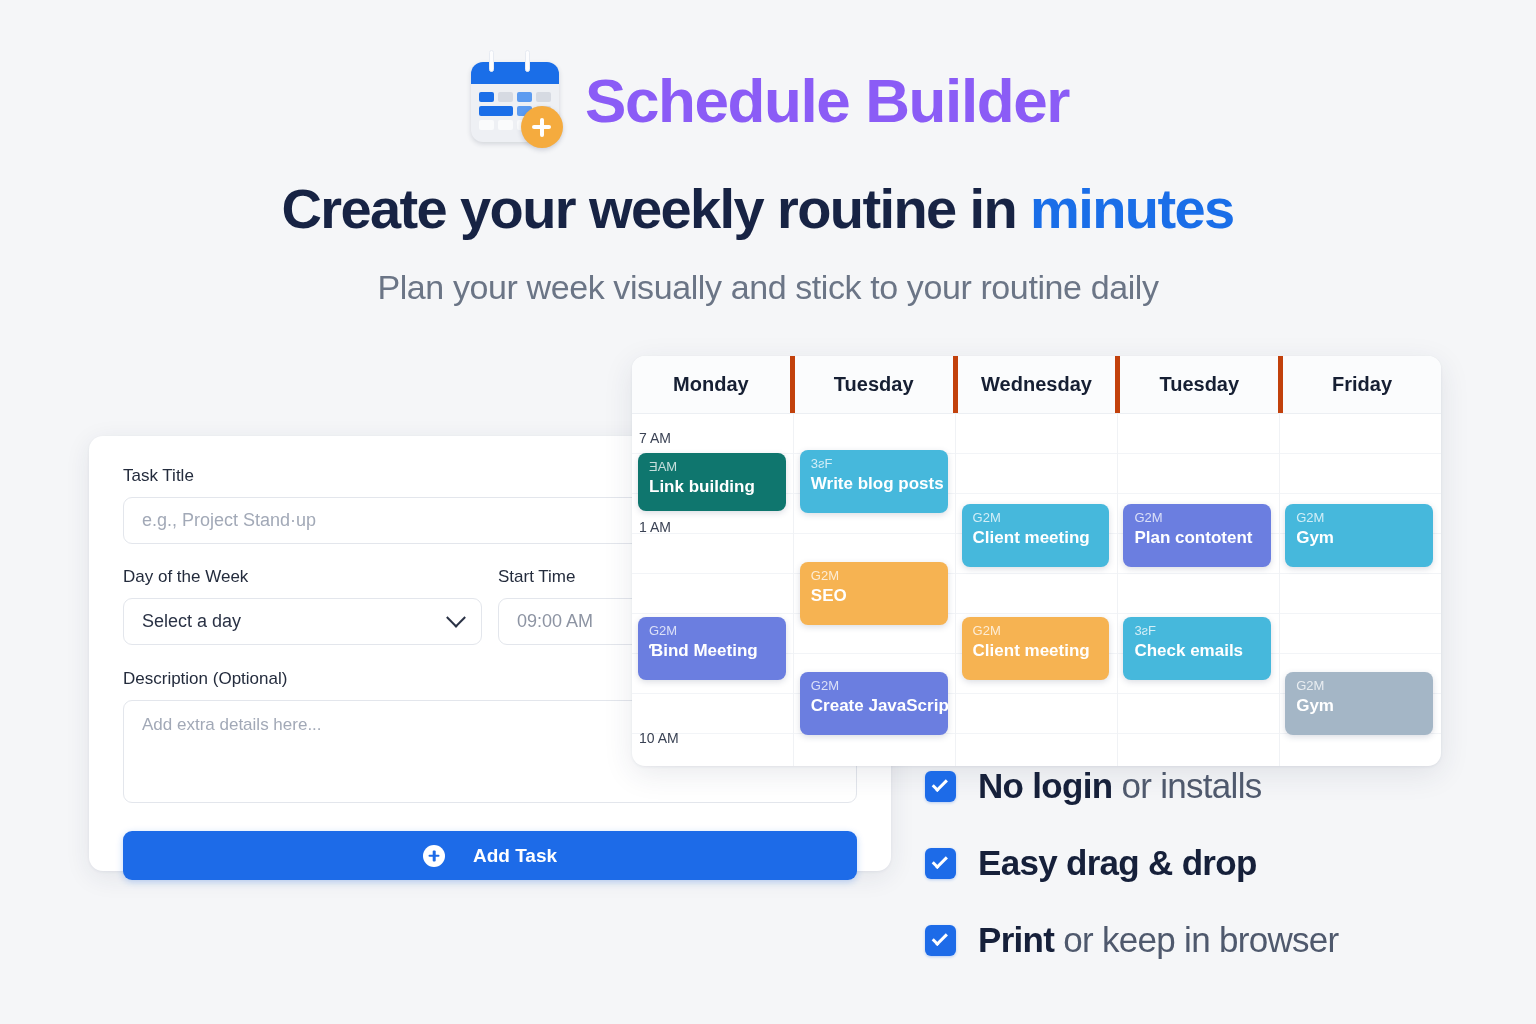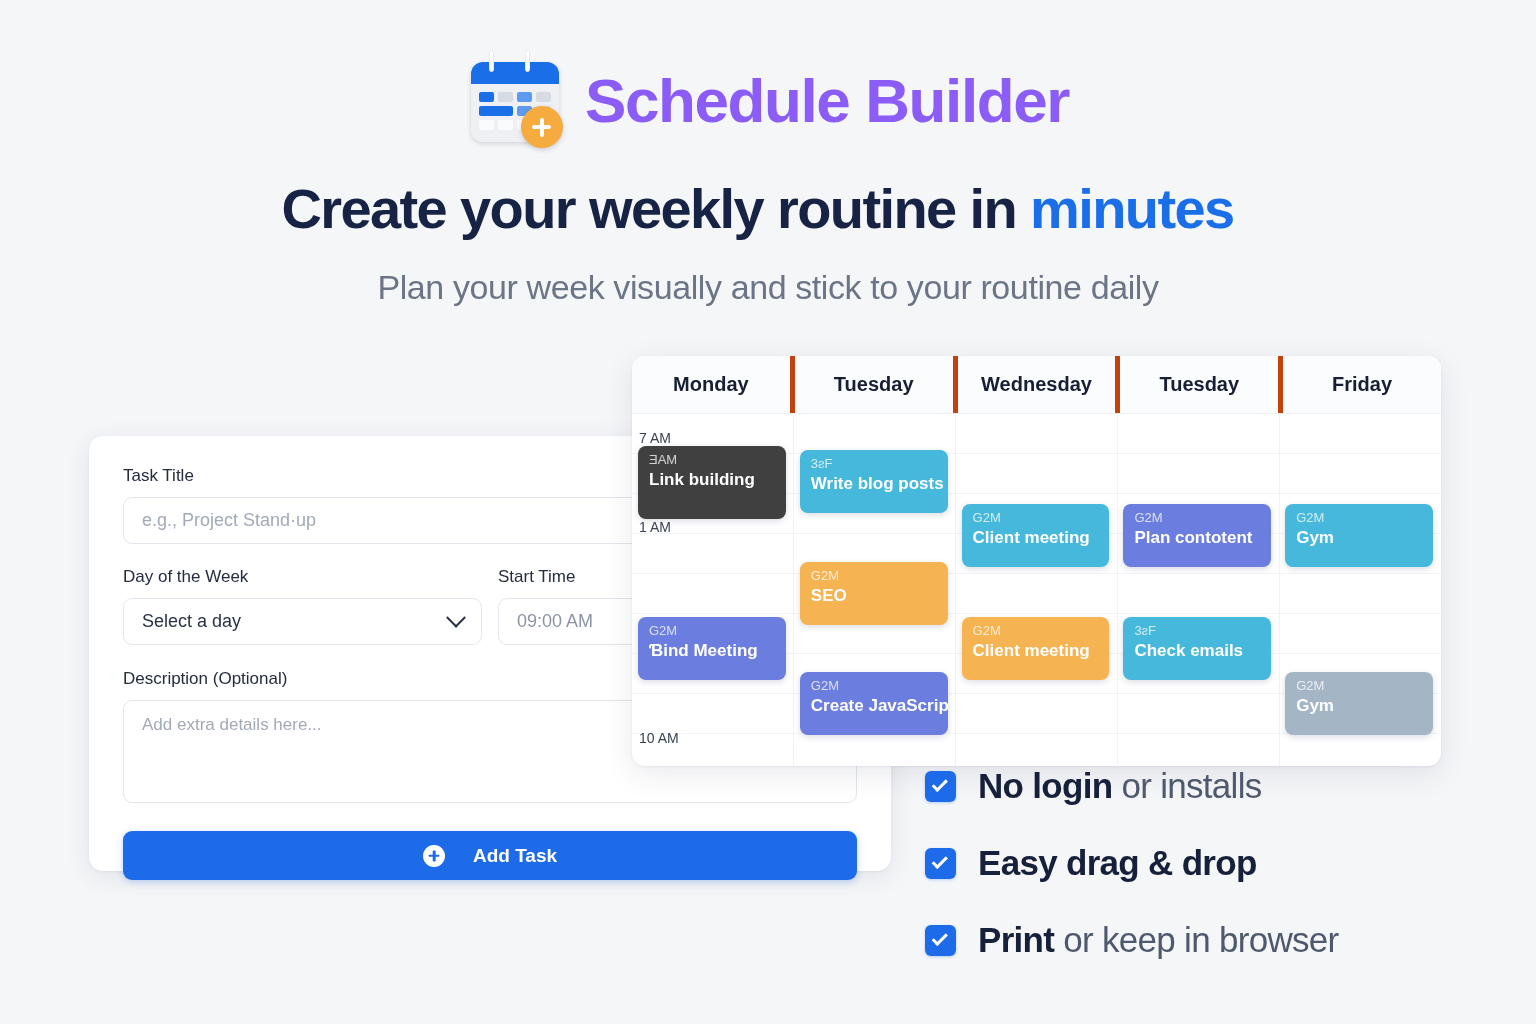--- a/index.html
+++ b/index.html
@@ -417,21 +417,21 @@
         <div class="gcol"></div>
         <div class="gcol"></div>
       </div>
     <div class="hour-labels" id="hour-labels">
         <div class="hour-label" style="top: 16px;">7 AM</div>
         <div class="hour-label" style="top: 96px; margin-top: 9px;">1 AM</div>
         <div class="hour-label" style="top: 216px;">9 AM</div>
         <div class="hour-label" style="top: 316px;">10 AM</div>
       </div>
     <div id="events-layer">
-        <div class="ev" style="left: 6px; width: 147.8px; top: 32px; height: 73px; background: #404040;">
+        <div class="ev" style="left: 6px; width: 147.8px; top: 39px; height: 58px; background: #0f766e;">
           <div class="ev-time">ƎAM</div>
           <div class="ev-title">Link building</div>
         </div>
         <div class="ev" style="left: 167.8px; width: 147.8px; top: 36px; height: 63px; background: rgb(70, 184, 220);">
           <div class="ev-time">3ƨF</div>
           <div class="ev-title">Write blog posts</div>
         </div>
         <div class="ev" style="left: 329.6px; width: 147.8px; top: 90px; height: 63px; background: rgb(70, 184, 220);">
           <div class="ev-time">G2M</div>
           <div class="ev-title">Client meeting</div>

